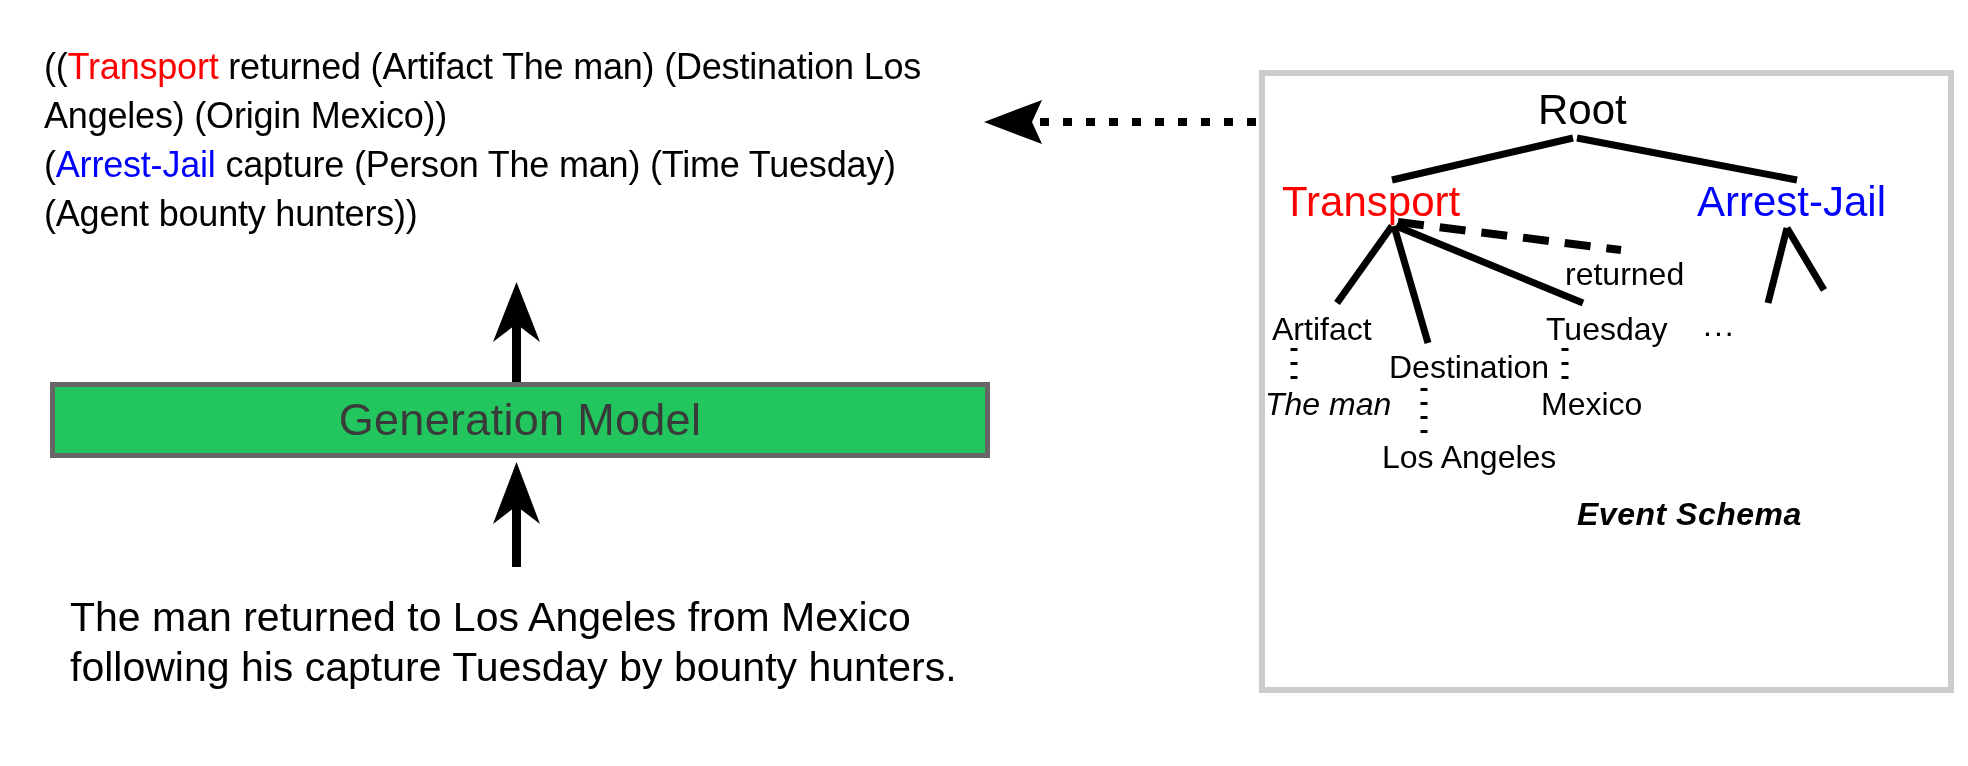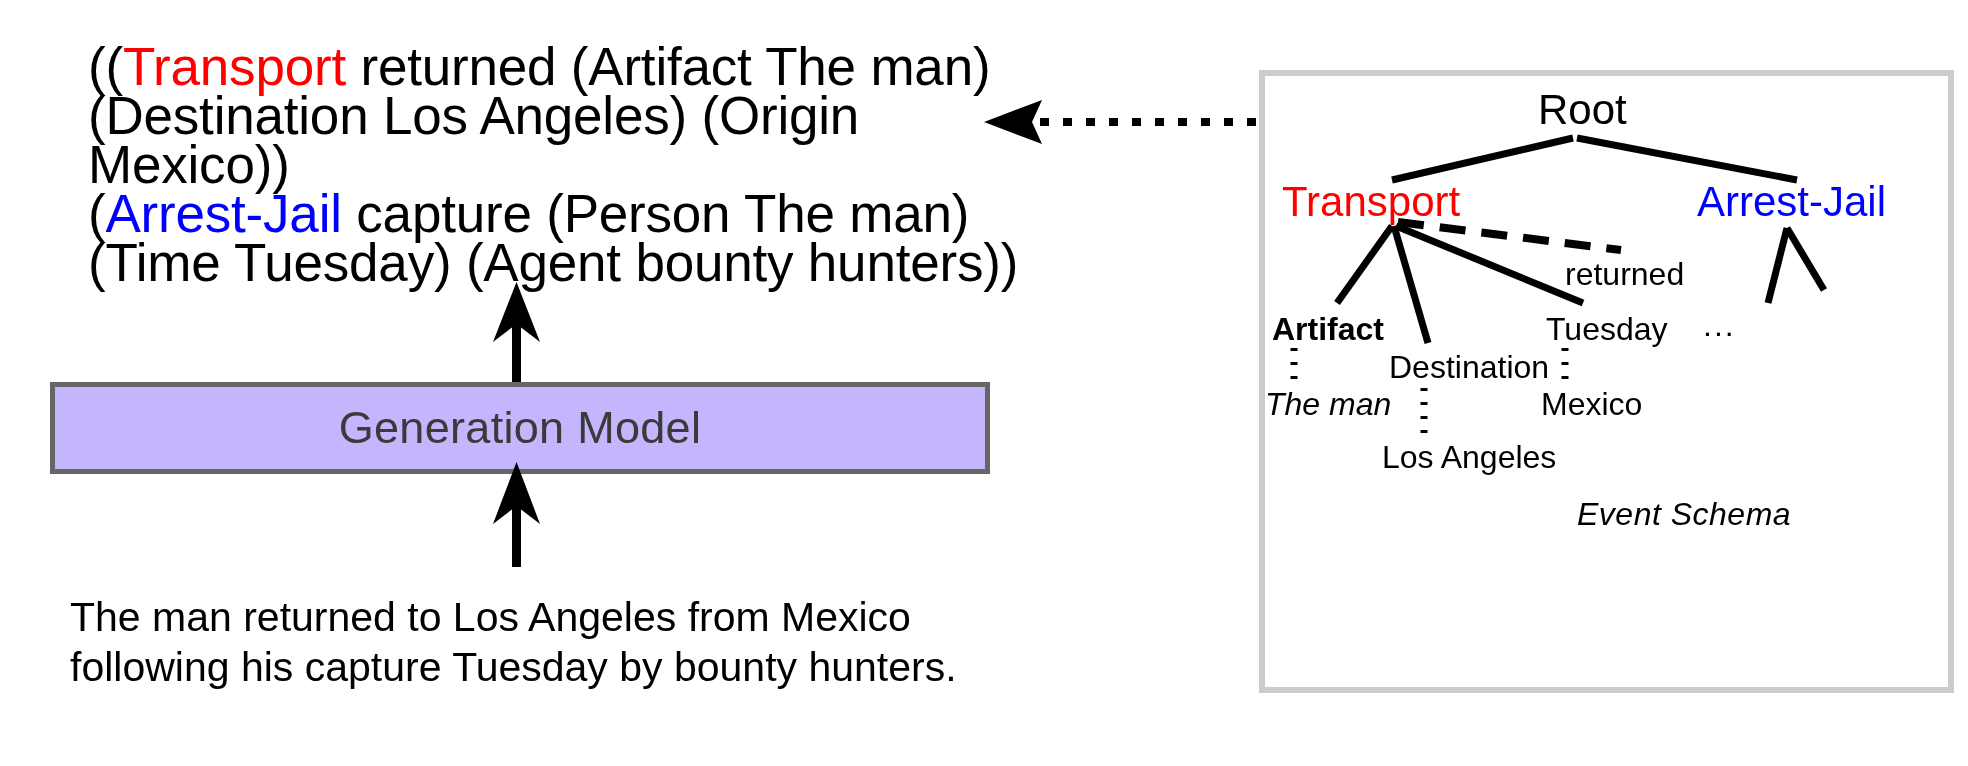--- a/index.html
+++ b/index.html
@@ -15,38 +15,37 @@
     color: #000000;
     overflow: hidden;
   }
 
   
   #linearized-output {
     position: absolute;
     left: 44px;
     top: 42px;
     width: 950px;
-    font-size: 53px;
+    font-size: 36px;
     line-height: 49px;
     letter-spacing: -0.2px;
     white-space: normal;
-    margin-left: 44px;
   }
   .ev-transport { color: #ff0000; }
   .ev-arrest    { color: #0000ff; }
 
   
   #generation-model-box {
     position: absolute;
     left: 50px;
     top: 382px;
     width: 940px;
-    height: 92px;
+    height: 76px;
     box-sizing: border-box;
-    background: #c4b5fd;
+    background: #22c55e;
     border: 5px solid #666666;
     display: flex;
     align-items: center;
     justify-content: center;
   }
   #generation-model-label {
     font-size: 45px;
     color: #3a3a3a;
     letter-spacing: 0.3px;
   }
@@ -87,34 +86,34 @@
   .node-label {
     position: absolute;
     white-space: nowrap;
     font-size: 38px;
     line-height: 38px;
   }
   .node-root      { left: 1538px; top: 91px; font-size: 42px; }
   .node-transport { left: 1282px; top: 183px; font-size: 42px; color: #ff0000; }
   .node-arrest    { left: 1697px; top: 183px; font-size: 42px; color: #0000ff; }
   .node-returned  { left: 1565px; top: 255px; font-size: 32px; }
-  .node-artifact  { left: 1272px; top: 310px; font-size: 32px; font-weight: bold; }
+  .node-artifact  { left: 1272px; top: 310px; font-size: 32px; }
   .node-destination { left: 1389px; top: 348px; font-size: 32px; }
   .node-origin    { left: 1546px; top: 310px; font-size: 32px; }
   .node-ellipsis  { left: 1703px; top: 306px; font-size: 32px; letter-spacing: 2px; }
   .node-theman    { left: 1265px; top: 385px; font-size: 32px; font-style: italic; }
   .node-mexico    { left: 1541px; top: 385px; font-size: 32px; }
   .node-losangeles{ left: 1382px; top: 438px; font-size: 32px; }
 
   #event-schema-caption {
     position: absolute;
     left: 1577px;
     top: 496px;
     font-size: 32px;
-    font-weight: normal;
+    font-weight: bold;
     font-style: italic;
     letter-spacing: 0.5px;
   }
 </style>
 </head>
 <body>
 
 <div id="linearized-output"><span>((</span><span class="ev-transport">Transport</span><span> returned (Artifact The man) (Destination Los Angeles) (Origin Mexico))</span><br><span>(</span><span class="ev-arrest">Arrest-Jail</span><span> capture (Person The man) (Time Tuesday) (Agent bounty hunters))</span></div>
 
 <div class="up-arrow" id="arrow-model-to-output">

